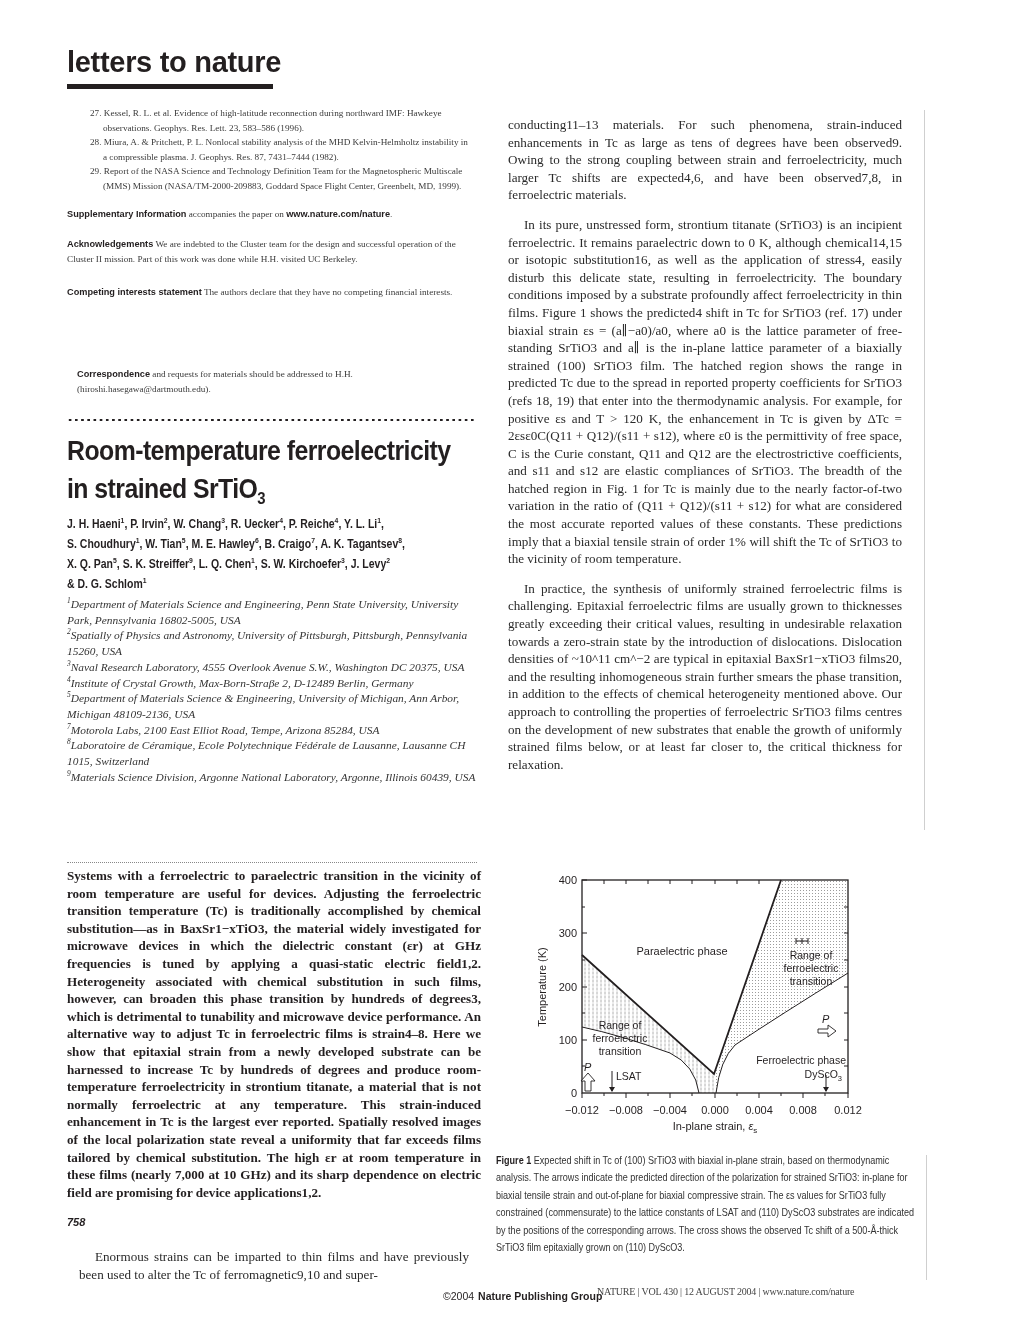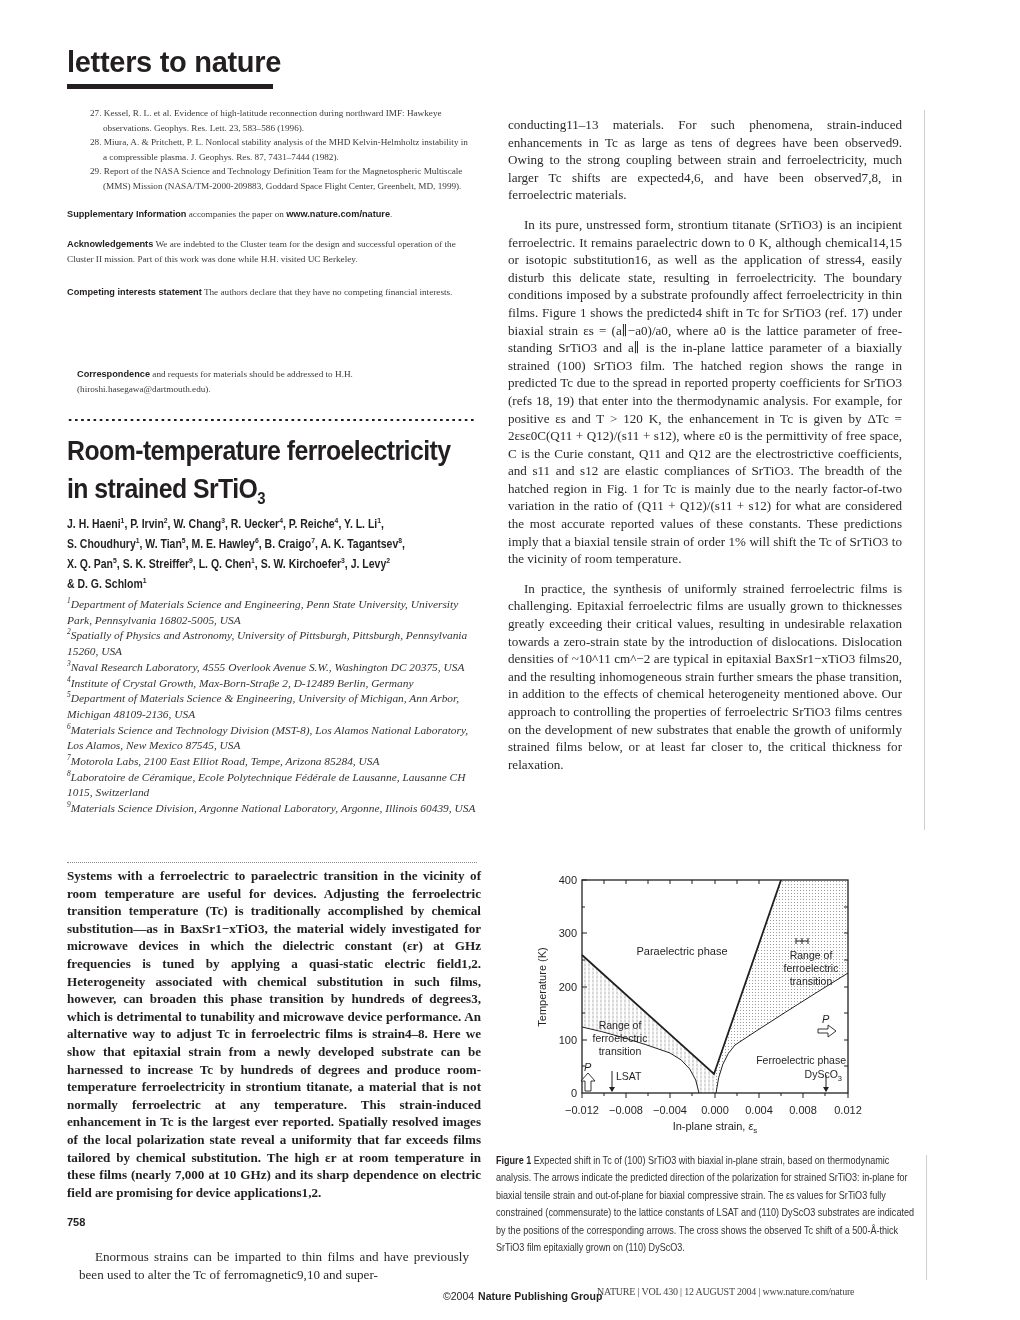--- a/index.html
+++ b/index.html
@@ -28,21 +28,21 @@
             text-align:justify;color:#231f20;}
   .body-l{left:67px;top:1236px;width:414px;font-size:13.1px;line-height:17.6px;text-align:justify;color:#2a2a2a;}
   .col2{left:496px;top:104px;width:418px;font-size:13.1px;line-height:17.6px;text-align:justify;color:#2a2a2a;}
   .col2 p,.body-l p{margin:12px;}
   .indent{text-indent:16px;}
   .vrule{left:924px;top:110px;width:1px;height:720px;background:#cfcfcf;}
   .vrule2{left:926px;top:1155px;width:1px;height:125px;background:#cfcfcf;}
   .caption{left:496px;top:1152px;width:420px;font-size:10.3px;line-height:17.4px;color:#333;
            font-family:"Liberation Sans","DejaVu Sans",sans-serif;transform:scaleX(0.88);transform-origin:left top;width:477px;}
   .caption b{color:#231f20;}
-  .pageno{left:67px;top:1216px;font-size:11px;font-weight:bold;font-family:"Liberation Sans","DejaVu Sans",sans-serif;}
+  .pageno{left:67px;top:1216px;font-size:11px;font-weight:bold;font-family:"Liberation Sans","DejaVu Sans",sans-serif;font-style:italic;}
   .copyright{left:395px;top:1290px;font-size:10.5px;font-family:"Liberation Sans","DejaVu Sans",sans-serif;margin-left:48px;}
   .copyright b{margin-left:4px;}
   .journal{left:597px;top:1286px;font-size:10px;color:#444;letter-spacing:-0.2px;}
   .chart{left:520px;top:865px;width:345px;height:270px;}
   .chart text{font-family:"Liberation Sans","DejaVu Sans",sans-serif;}
 </style>
 </head>
 <body>
 
 <div class="abs header-title sans">letters to nature</div>
@@ -93,21 +93,20 @@
   <span>J. Levy</span><sup>2</sup><br>
   &amp; <span>D. G. Schlom</span><sup>1</sup>
 </div>
 
 <div class="abs affils">
   <div><sup>1</sup><span>Department of Materials Science and Engineering, Penn State University, University Park, Pennsylvania 16802-5005, USA</span></div>
   <div><sup>2</sup><span>Spatially of Physics and Astronomy, University of Pittsburgh, Pittsburgh, Pennsylvania 15260, USA</span></div>
   <div><sup>3</sup><span>Naval Research Laboratory, 4555 Overlook Avenue S.W., Washington DC 20375, USA</span></div>
   <div><sup>4</sup><span>Institute of Crystal Growth, Max-Born-Straβe 2, D-12489 Berlin, Germany</span></div>
   <div><sup>5</sup><span>Department of Materials Science &amp; Engineering, University of Michigan, Ann Arbor, Michigan 48109-2136, USA</span></div>
-  <div><sup>6</sup><span>Materials Science and Technology Division (MST-8), Los Alamos National Laboratory, Los Alamos, New Mexico 87545, USA</span></div>
   <div><sup>7</sup><span>Motorola Labs, 2100 East Elliot Road, Tempe, Arizona 85284, USA</span></div>
   <div><sup>8</sup><span>Laboratoire de Céramique, Ecole Polytechnique Fédérale de Lausanne, Lausanne CH 1015, Switzerland</span></div>
   <div><sup>9</sup><span>Materials Science Division, Argonne National Laboratory, Argonne, Illinois 60439, USA</span></div>
 </div>
 
 <div class="abs thin-dots"></div>
 
 <div class="abs abstract">Systems with a ferroelectric to paraelectric transition in the vicinity of room temperature are useful for devices. Adjusting the ferroelectric transition temperature (Tc) is traditionally accomplished by chemical substitution—as in BaxSr1−xTiO3, the material widely investigated for microwave devices in which the dielectric constant (εr) at GHz frequencies is tuned by applying a quasi-static electric field1,2. Heterogeneity associated with chemical substitution in such films, however, can broaden this phase transition by hundreds of degrees3, which is detrimental to tunability and microwave device performance. An alternative way to adjust Tc in ferroelectric films is strain4–8. Here we show that epitaxial strain from a newly developed substrate can be harnessed to increase Tc by hundreds of degrees and produce room-temperature ferroelectricity in strontium titanate, a material that is not normally ferroelectric at any temperature. This strain-induced enhancement in Tc is the largest ever reported. Spatially resolved images of the local polarization state reveal a uniformity that far exceeds films tailored by chemical substitution. The high εr at room temperature in these films (nearly 7,000 at 10 GHz) and its sharp dependence on electric field are promising for device applications1,2.</div>
 
 <div class="abs body-l">

